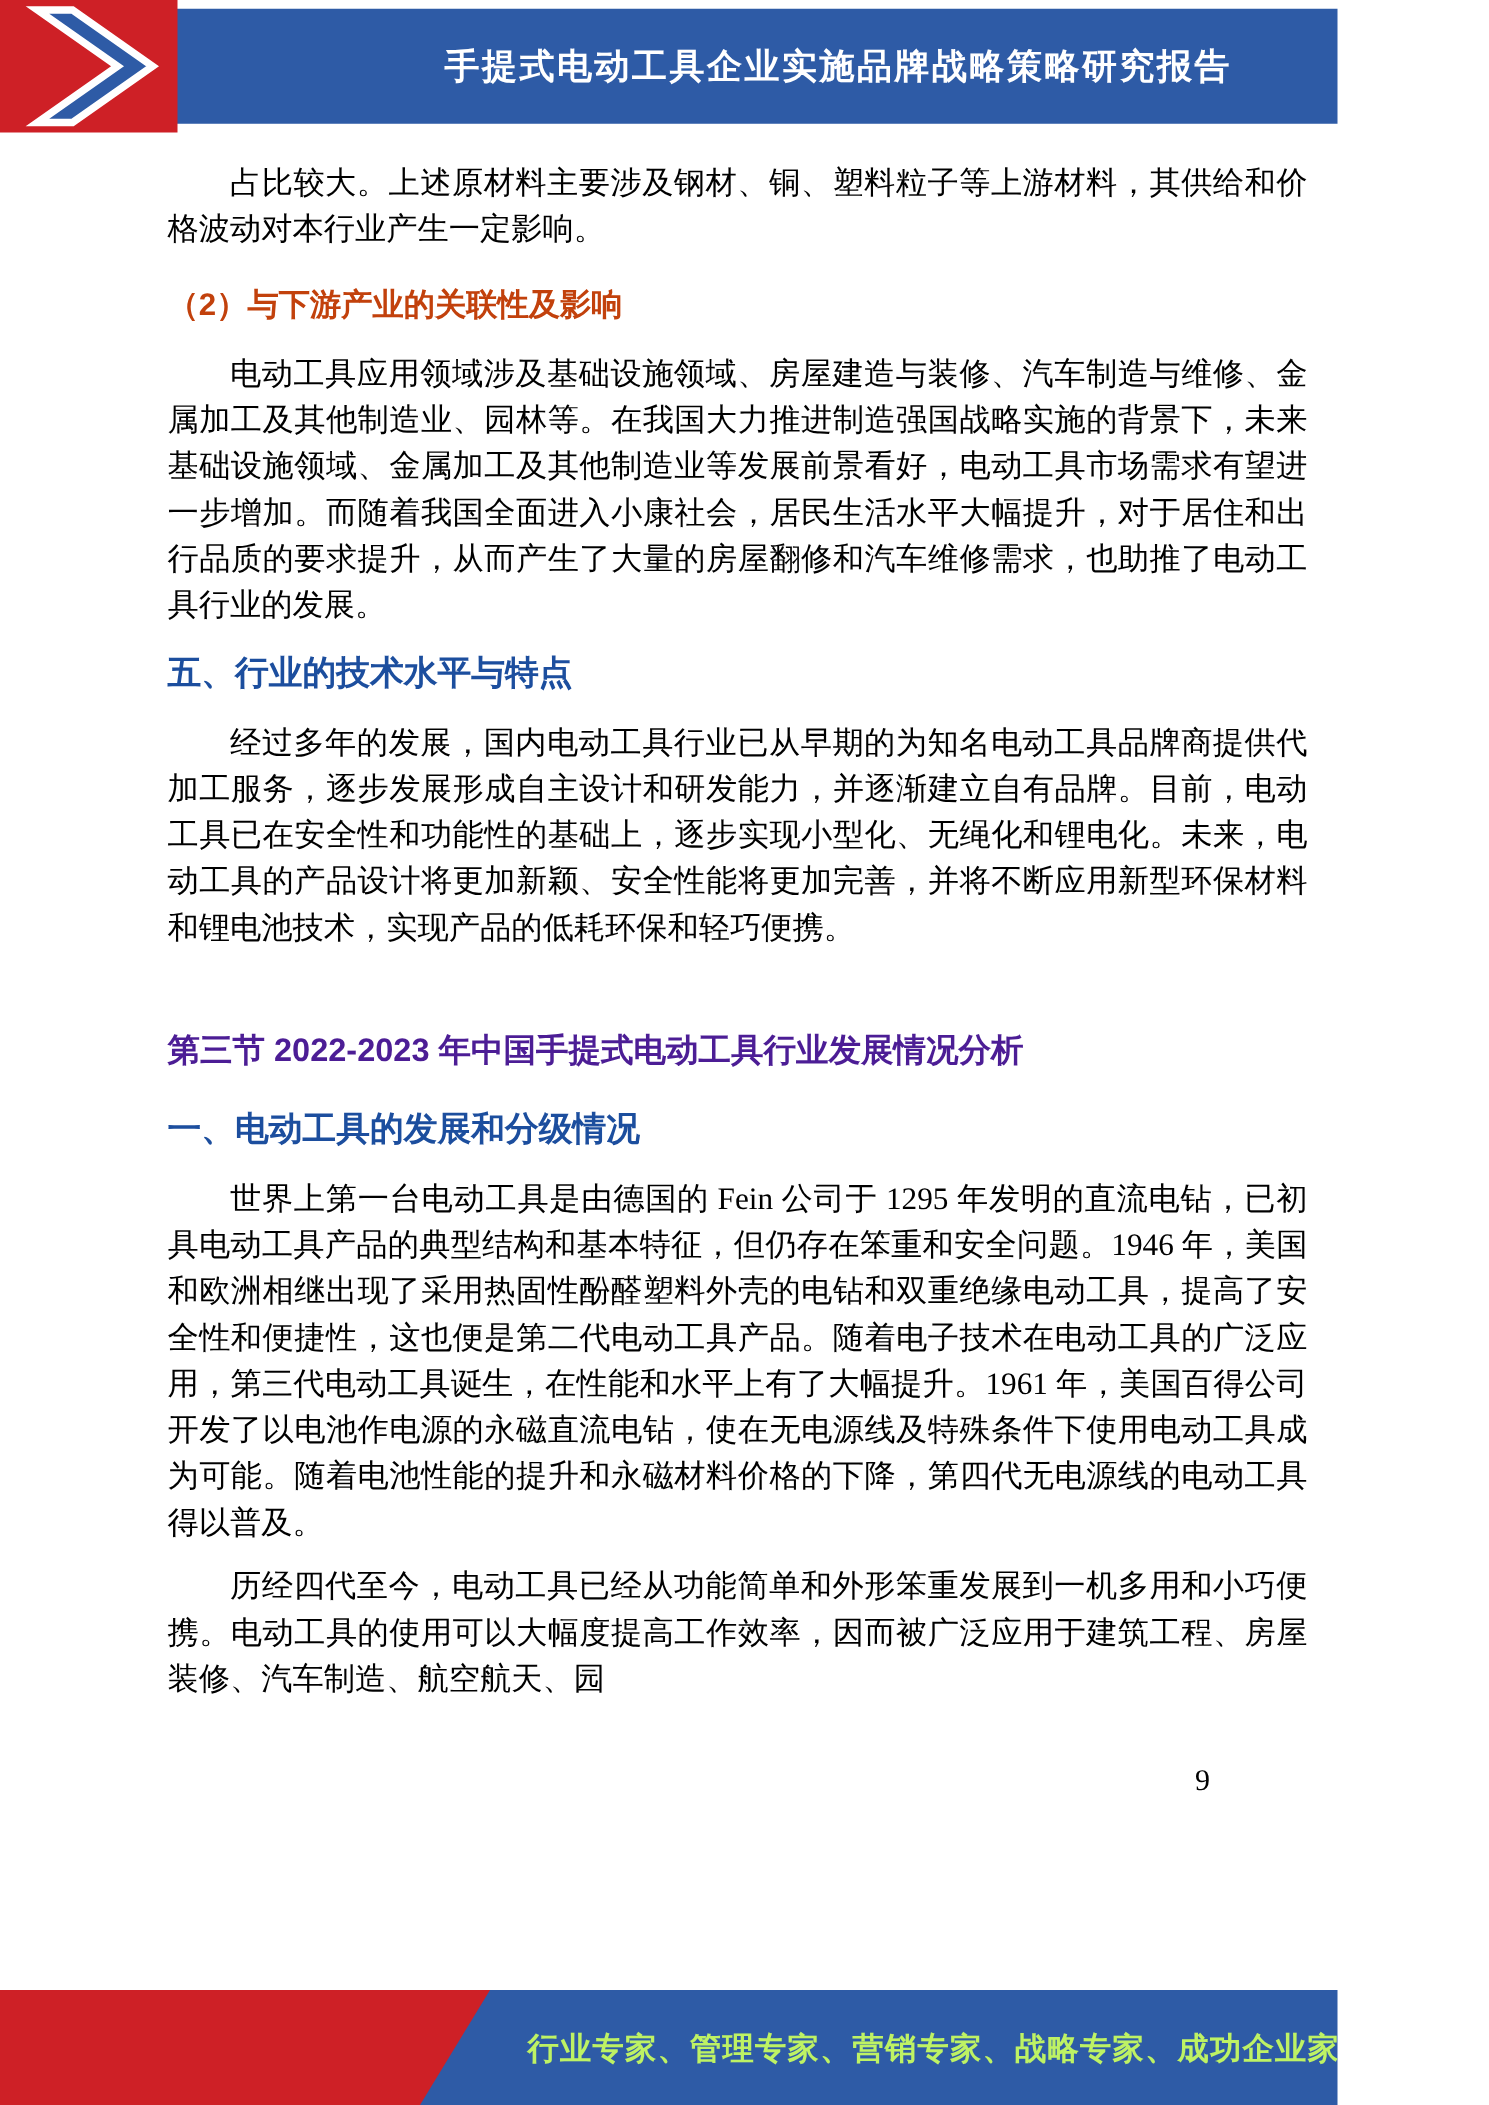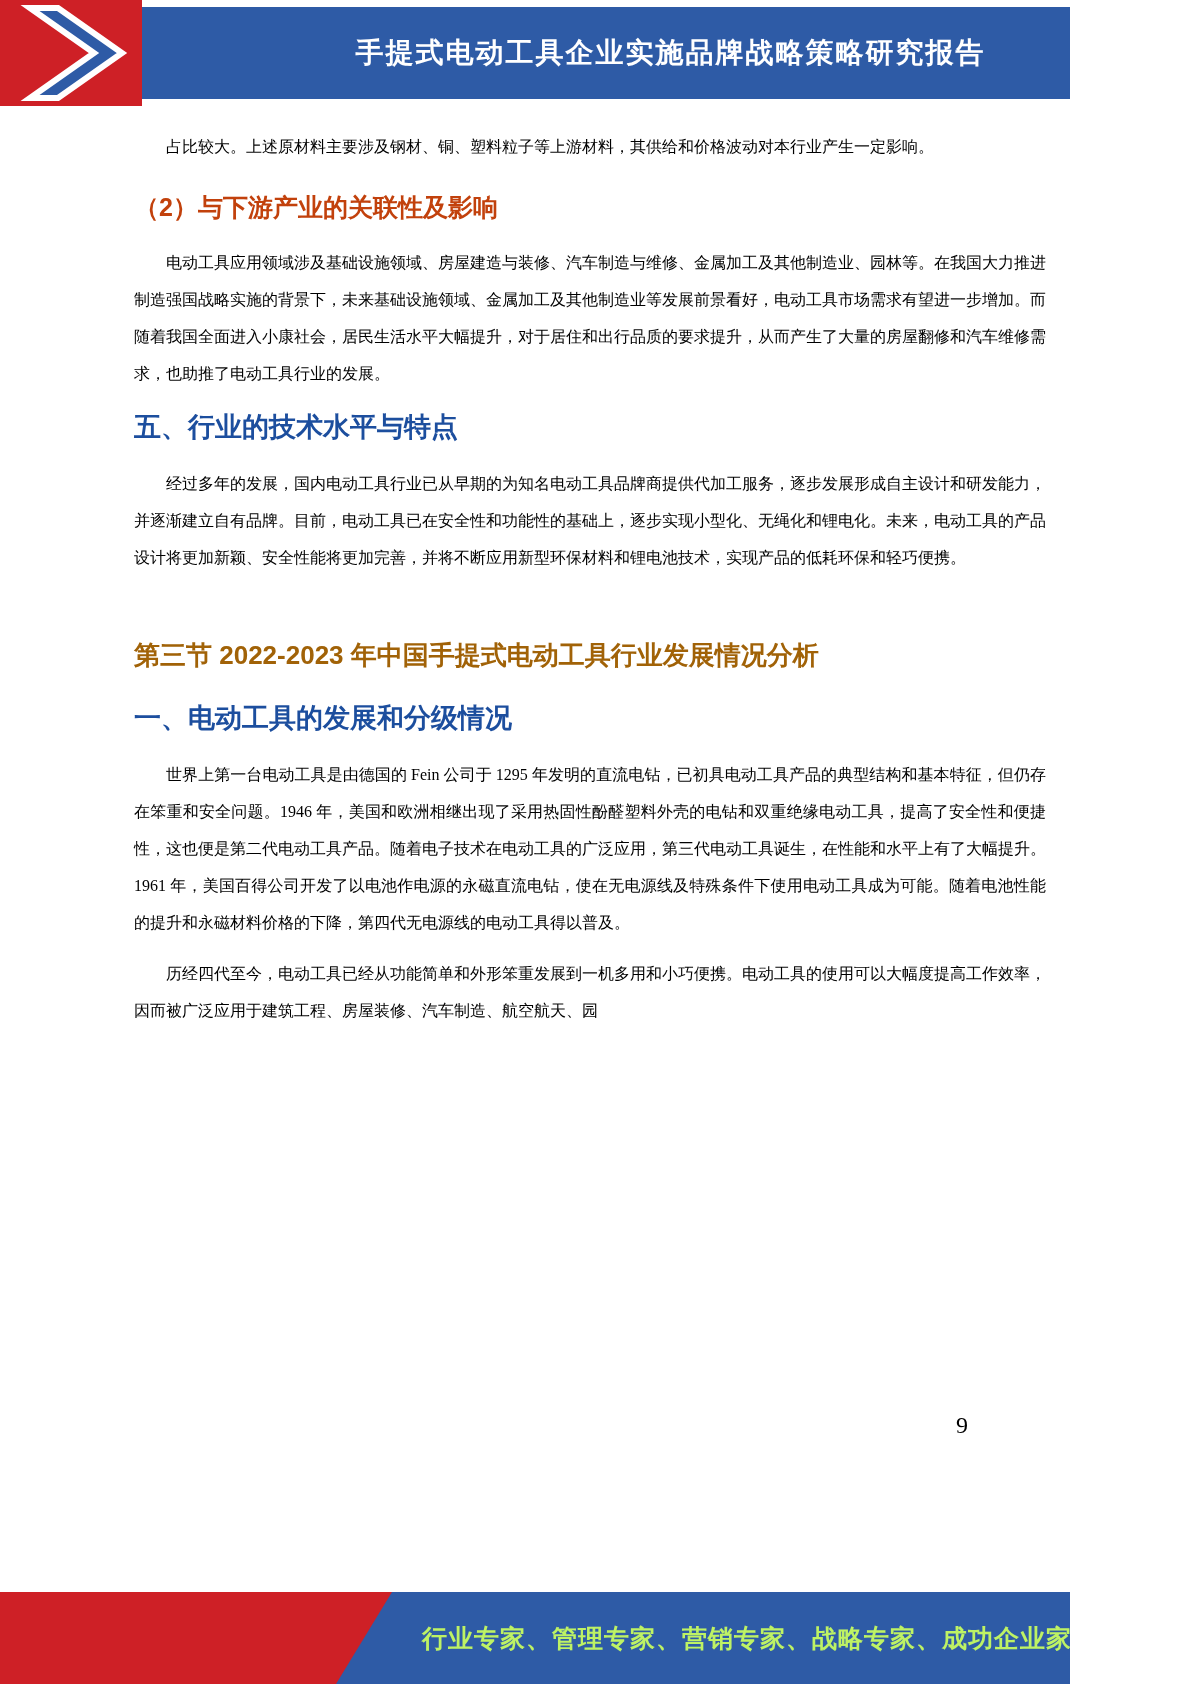--- a/index.html
+++ b/index.html
@@ -28,36 +28,36 @@
     position:absolute; top:0; left:0; width:142px; height:106px;
     background:#ce2026;
   }
   .header-corner svg { position:absolute; top:0; left:8px; }
 
   
   .content {
     position:absolute; top:128px; left:134px; width:924px;
   }
   .para {
-    font-size:16px; line-height:37px; text-align:justify;
+    font-size:25px; line-height:37px; text-align:justify;
     text-indent:2em; margin:0 12px 14px 0; color:#000;
     word-break:break-all;
   }
   .h3 {
     color:#c2410c; font-size:25px; font-weight:bold;
     font-family:"Liberation Sans","DejaVu Sans",sans-serif;
     margin:26px 0 20px 0; line-height:1.3;
   }
   .h2 {
     color:#1c4e9e; font-size:27px; font-weight:bold;
     font-family:"Liberation Sans","DejaVu Sans",sans-serif;
     margin:18px 0 20px 0; line-height:1.3;
   }
   .section-heading {
-    color:#a16207; font-size:26px; font-weight:bold;
+    color:#4c1d95; font-size:26px; font-weight:bold;
     font-family:"Liberation Sans","DejaVu Sans",sans-serif;
     margin:62px 0 28px 0; line-height:1.35;
   }
   .page-number {
     position:absolute; left:956px; top:1412px;
     font-size:24px; color:#000;
     font-family:"Liberation Serif","DejaVu Serif",serif;
   }
 
   

